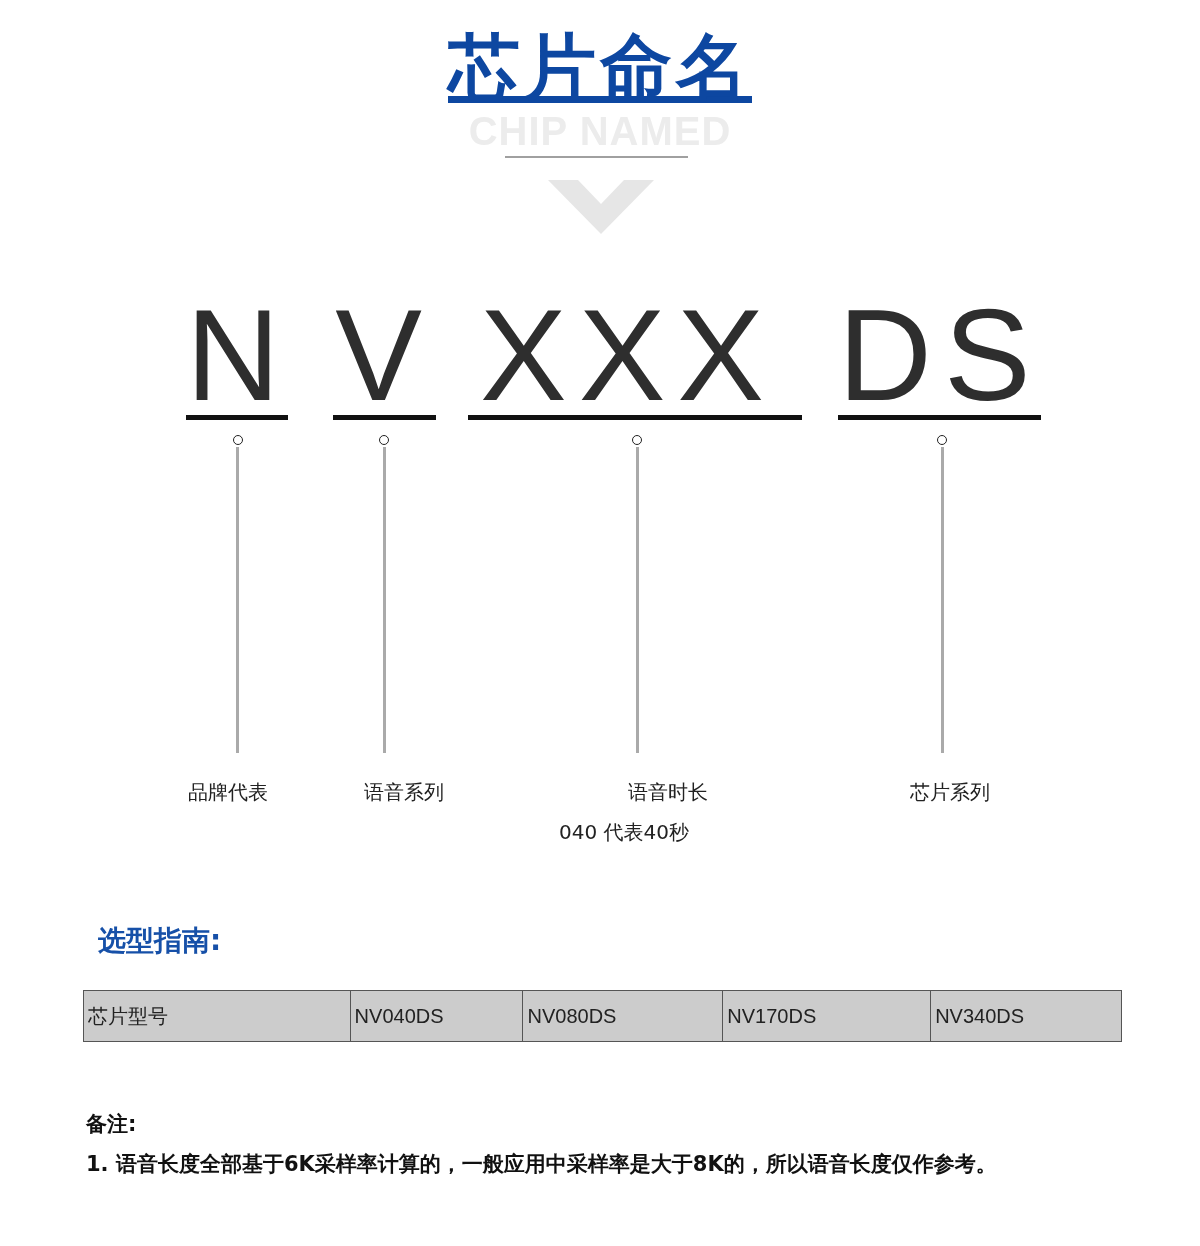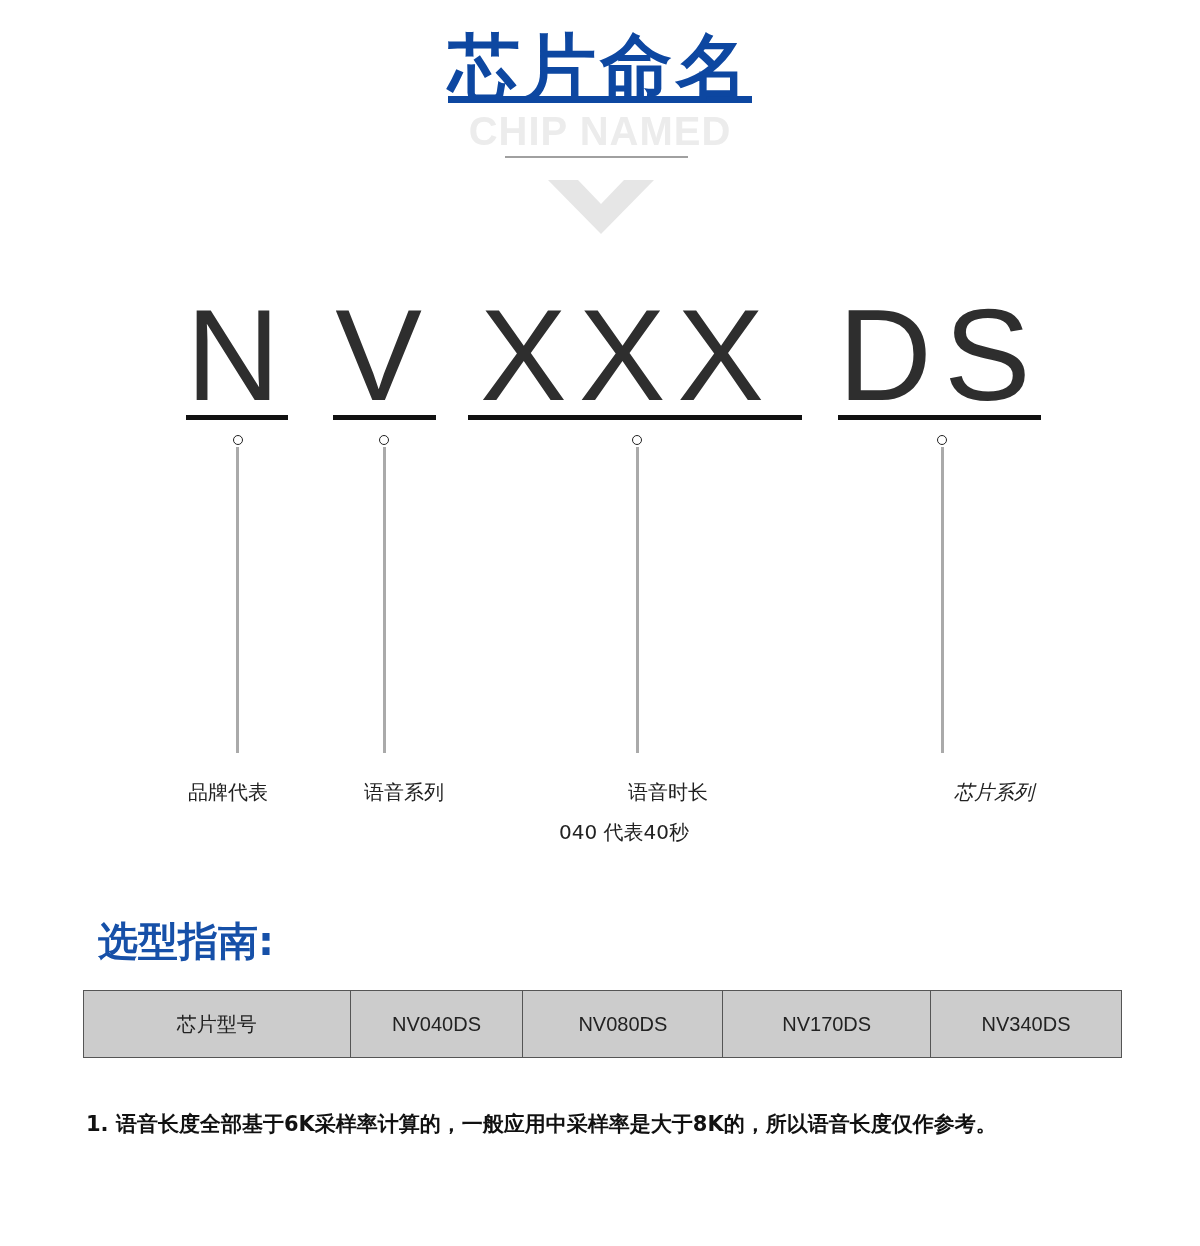--- a/index.html
+++ b/index.html
@@ -11,24 +11,24 @@
   .title-en { left: 0; width: 1200px; top: 106px; text-align: center; font-size: 40px; font-weight: bold;
               color: #ececec; letter-spacing: 1px; line-height: 50px; font-family: "Liberation Sans", sans-serif; }
   .title-rule { left: 505px; top: 156px; width: 183px; height: 2px; background: #a0a0a0; }
   .chevron { left: 548px; top: 180px; width: 106px; height: 54px; }
   .big-letter { font-family: "Liberation Sans", sans-serif; font-size: 130px; color: #2e2e2e; line-height: 130px;
                 top: 290px; text-align: center; letter-spacing: 12px; }
   .underline { height: 5px; background: #111; top: 415px; }
   .node { width: 10px; height: 10px; border: 1.5px solid #222; border-radius: 50%; background: #fff; top: 435px; box-sizing: border-box; }
   .stem { width: 3px; background: #aaa; top: 447px; height: 306px; }
   .label { font-size: 20px; color: #222; line-height: 40px; text-align: center; top: 772px; }
-  .section-title { left: 98px; top: 914px; font-size: 40px; font-weight: bold; color: #1650a8; line-height: 54px; }
+  .section-title { left: 98px; top: 914px; font-size: 28px; font-weight: bold; color: #1650a8; line-height: 54px; }
   table.spec { position: absolute; left: 83px; top: 990px; width: 1039px; border-collapse: collapse;
                font-family: "Liberation Sans", sans-serif; font-size: 20px; color: #222; }
-  table.spec td { border: 1.5px solid #555; text-align: center; height: 40px; padding: 12px; }
+  table.spec td { border: 1.5px solid #555; text-align: left; height: 40px; padding: 4px; }
   table.spec tr.head td { background: #cccccc; height: 42px; }
   .notes { left: 86px; top: 1104px; font-size: 21px; font-weight: bold; color: #111; line-height: 40px; }
 </style>
 </head>
 <body>
 
 <div class="abs title-cn">芯片命名</div>
 <div class="abs title-en">CHIP NAMED</div>
 <div class="abs title-rule"></div>
 <svg class="abs chevron" viewBox="0 0 106 54">
@@ -53,21 +53,21 @@
   <div class="abs underline" style="left:468px; width:334px;"></div>
   <div class="abs node" style="left:632px;"></div>
   <div class="abs stem" style="left:636px;"></div>
   <div class="abs label" style="left:548px; width:240px;">语音时长</div>
   <div class="abs label" style="left:484px; width:280px; top:812px;">040 代表40秒</div>
 
   <div class="abs big-letter" style="left:838px; width:203px;">DS</div>
   <div class="abs underline" style="left:838px; width:203px;"></div>
   <div class="abs node" style="left:937px;"></div>
   <div class="abs stem" style="left:941px;"></div>
-  <div class="abs label" style="left:914px; width:160px;font-style:italic;">芯片系列</div>
+  <div class="abs label" style="left:870px; width:160px;">芯片系列</div>
 </div>
 
 <div class="abs section-title">选型指南:</div>
 
 <table class="spec">
   <colgroup>
     <col style="width:267px">
       <col style="width:173px">
       <col style="width:200px">
       <col style="width:208px">
@@ -78,14 +78,15 @@
     <td>芯片型号</td>
     <td>NV040DS</td>
     <td>NV080DS</td>
     <td>NV170DS</td>
     <td>NV340DS</td>
   </tr>
 </tbody>
   </table>
 
 <div class="abs notes">
+  <div>备注:</div>
   <div>1. 语音长度全部基于6K采样率计算的，一般应用中采样率是大于8K的，所以语音长度仅作参考。</div>
 </div>
 
 </body></html>

